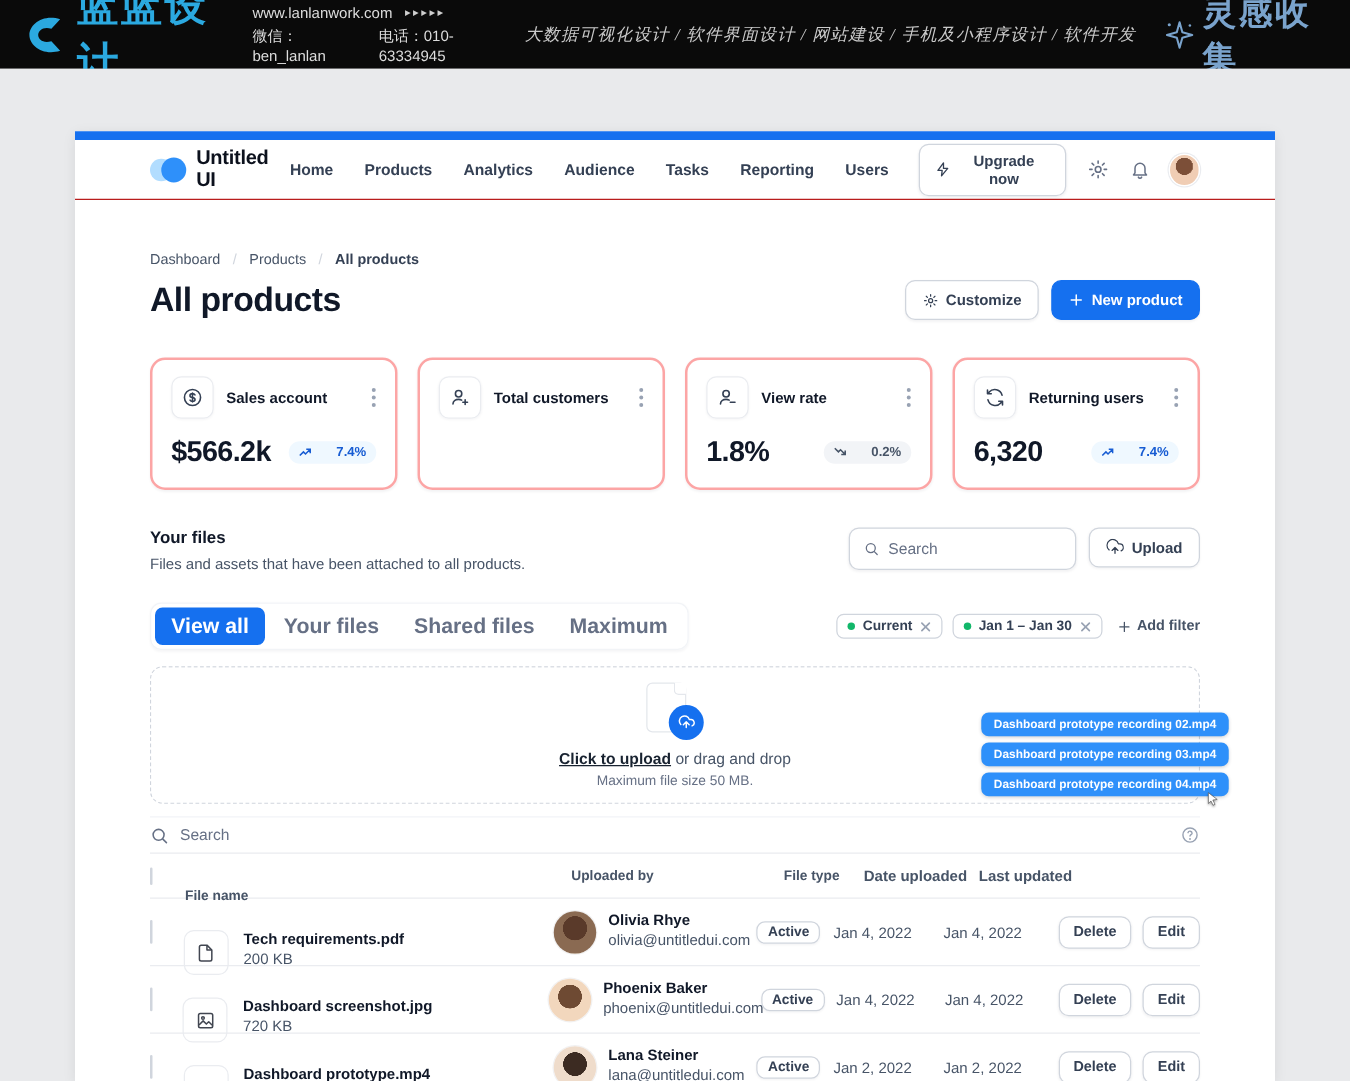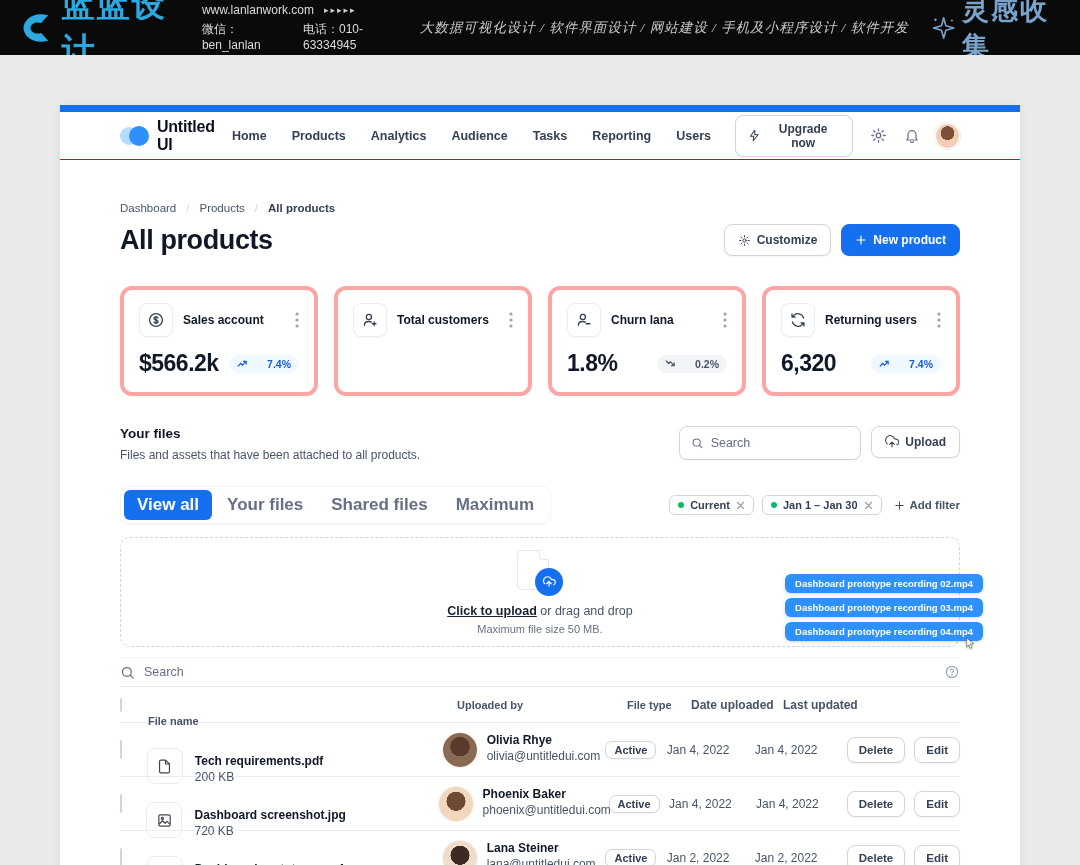--- a/index.html
+++ b/index.html
@@ -49,21 +49,21 @@
   .title-row { display:flex; align-items:flex-end; margin-top:10px; }
   .page-title { font-size:27px; font-weight:bold; color:#101828; letter-spacing:-.4px; }
   .title-actions { margin-left:auto; display:flex; gap:10px; }
   .btn { display:flex; align-items:center; gap:6px; border-radius:8px; font-size:12px; font-weight:bold; cursor:pointer;
          padding:8px 13px; box-shadow:0 1px 2px rgba(16,24,40,.05); }
   .btn-outline { border:1px solid #D0D5DD; background:#fff; color:#344054; }
   .btn-primary { border:1px solid #1570EF; background:#1570EF; color:#fff; }
 
   
   .stats { display:flex; gap:16px; margin-top:30px; }
-  .stat-card { flex:1; border:4px solid #fca5a5; border-radius:12px; padding:13px 15px 15px; box-shadow:0 1px 2px rgba(16,24,40,.05); }
+  .stat-card { flex:1; border:2px solid #fca5a5; border-radius:12px; padding:13px 15px 15px; box-shadow:0 1px 2px rgba(16,24,40,.05); }
   .stat-head { display:flex; align-items:center; }
   .stat-icon-box { width:34px; height:34px; border:1px solid #EAECF0; border-radius:8px; display:flex; align-items:center; justify-content:center;
                    color:#344054; box-shadow:0 1px 2px rgba(16,24,40,.04); }
   .stat-title { margin-left:10px; font-size:12px; font-weight:bold; color:#101828; }
   .dots { margin-left:auto; color:#98A2B3; cursor:pointer; }
   .stat-value-row { display:flex; align-items:center; margin-top:13px; }
   .stat-value { font-size:23px; font-weight:bold; color:#101828; letter-spacing:-.5px; }
   .badge { margin-left:auto; display:flex; align-items:center; gap:20px; border-radius:999px; padding:3px 8px; font-size:10.5px; font-weight:bold; }
   .badge-blue { background:#EFF8FF; color:#175CD3; }
   .badge-gray { background:#F2F4F7; color:#475467; }
@@ -112,21 +112,21 @@
                   border-top:1px solid #F2F4F7; border-bottom:1px solid #EAECF0; }
   .table-search input { flex:1; border:none; outline:none; font-size:12.5px; font-family:inherit; color:#344054; background:transparent; }
   .table-search input::placeholder { color:#667085; }
   .help { color:#98A2B3; cursor:pointer; }
 
   
   .thead { display:flex; align-items:center; height:36px; border-bottom:1px solid #EAECF0; font-size:11px; font-weight:bold; color:#475467; }
   .trow { display:flex; align-items:center; height:54px; border-bottom:1px solid #EAECF0; }
   .c-check { width:28px; }
   .checkbox { width:15px; height:15px; border:1px solid #D0D5DD; border-radius:4px; background:#fff; cursor:pointer; }
-  .c-file { width:309px; display:flex; align-items:flex-end; gap:12px;margin-top:33px; }
+  .c-file { width:309px; display:flex; align-items:flex-start; gap:12px;margin-top:33px; }
   .file-icon-box { width:36px; height:36px; border:1px solid #EAECF0; border-radius:8px; display:flex; align-items:center; justify-content:center; color:#414651; }
   .f-name { font-size:12px; font-weight:bold; color:#101828; }
   .f-sub { font-size:12px; color:#475467; margin-top:2px; }
   .c-user { width:170px; display:flex; align-items:flex-start; gap:10px; }
   .row-avatar { width:34px; height:34px; border-radius:50%; flex:none; box-shadow:0 0 0 1px rgba(16,24,40,.06); }
   .av-olivia  { background:radial-gradient(circle at 50% 40%, #5a3a2a 0 36%, #8a6a52 37% 75%, #a88d72 76%); }
   .av-phoenix { background:radial-gradient(circle at 50% 42%, #6e4a33 0 36%, #f2d7bd 37%); }
   .av-lana    { background:radial-gradient(circle at 50% 42%, #3c2b22 0 36%, #efdccb 37%); }
   .c-type { width:64px; }
   .status-badge { display:inline-block; border:1px solid #D0D5DD; border-radius:7px; padding:2px 8px; font-size:11px; font-weight:bold;
@@ -288,21 +288,21 @@
         </div>
 
         <div class="stat-card">
           <div class="stat-head">
             <span class="stat-icon-box">
               <svg width="18" height="18" viewBox="0 0 24 24" fill="none" stroke="currentColor" stroke-width="1.7" stroke-linecap="round">
                 <circle cx="10.5" cy="8" r="3.4"></circle>
                 <path d="M4.5 19c0-3 2.7-5 6-5 1.2 0 2.4.3 3.3.8 M15 17h5"></path>
               </svg>
             </span>
-            <span class="stat-title">Churn lana</span>
+            <span class="stat-title">View rate</span>
             <span class="dots">
               <svg width="4" height="16" viewBox="0 0 4 16">
                   <circle cx="2" cy="2" r="1.6" fill="currentColor"></circle>
                   <circle cx="2" cy="8" r="1.6" fill="currentColor"></circle>
                   <circle cx="2" cy="14" r="1.6" fill="currentColor"></circle>
                 </svg>
             </span>
           </div>
           <div class="stat-value-row">
             <span class="stat-value">1.8%</span>

